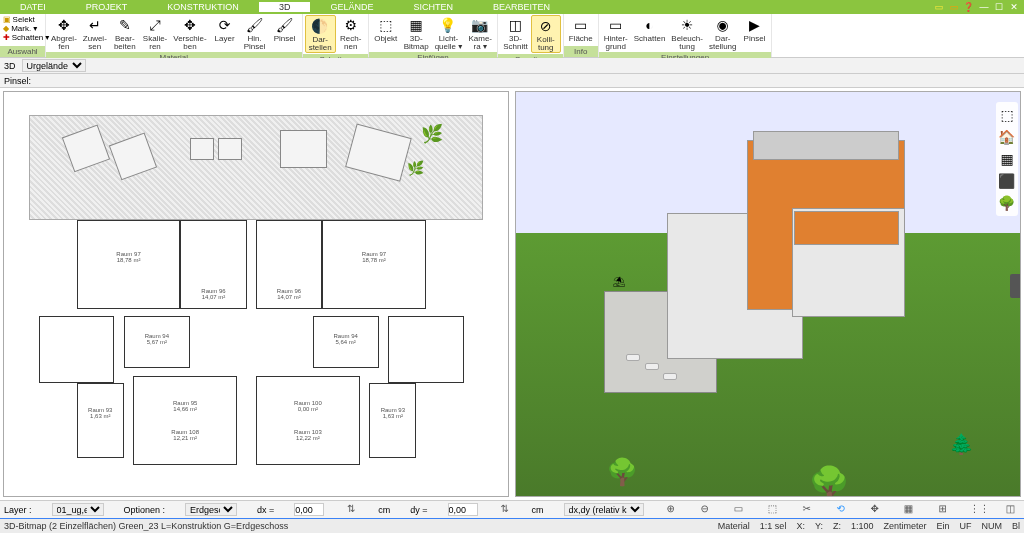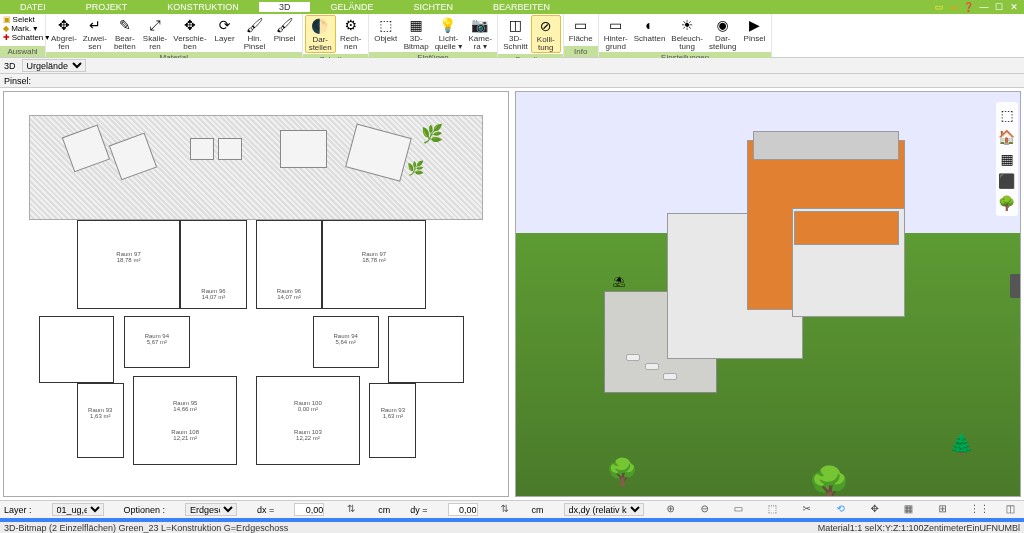--- a/index.html
+++ b/index.html
@@ -31,23 +31,23 @@
 .vtoolbar { position: absolute; right: 2px; top: 10px; width: 22px; background: rgba(255,255,255,0.9); border-radius: 3px; display: flex; flex-direction: column; gap: 6px; padding: 5px 2px; }
 .vtoolbar span { font-size: 14px; text-align: center; cursor: pointer; }
 .building { position: absolute; left: 30%; top: 12%; width: 45%; height: 60%; }
 .bwall { position: absolute; background: #e8e8e8; border: 1px solid #999; }
 .bwall.or { background: #e08030; }
 .terr { position: absolute; background: #d0d0cc; border: 1px solid #888; }
 .lounger { position: absolute; width: 14px; height: 7px; background: #eee; border: 1px solid #aaa; border-radius: 2px; }
 .tree { position: absolute; font-size: 26px; filter: hue-rotate(10deg); }
 .bottombar { height: 18px; background: #f4f4f4; border-top: 1px solid #ccc; display: flex; align-items: center; gap: 20px; padding: 0 4px; font-size: 9px; }
 .bottombar input, .bottombar select { font-size: 9px; height: 13px; border: 1px solid #ccc; width: 52px; }
-.bottombar .num { width: 30px; text-align: right; }
+.bottombar .num { width: 30px; }
 .bottombar .ic { width: 14px; height: 13px; font-size: 10px; text-align: center; cursor: pointer; color: #555; }
-.statusbar { height: 15px; background: #ececec; border-top: 4px solid #3b82f6; display: flex; align-items: center; font-size: 9px; color: #333; padding: 0 4px; }
+.statusbar { height: 15px; background: #ececec; border-top: 1px solid #3b82f6; display: flex; align-items: center; font-size: 9px; color: #333; padding: 0 4px; gap: 10px; }
 .statusbar .fill { flex: 1; }
 .furniture { position: absolute; border: 1px solid #888; background: #f4f4f4; }
 .hatch { position: absolute; background: repeating-linear-gradient(45deg,#f0f0f0,#f0f0f0 2px,#ddd 2px,#ddd 4px); border: 1px solid #aaa; }
 </style>
 </head>
 <body>
 
 <div class="menubar">
   <span class="tab">DATEI</span>
   <span class="tab">PROJEKT</span>

